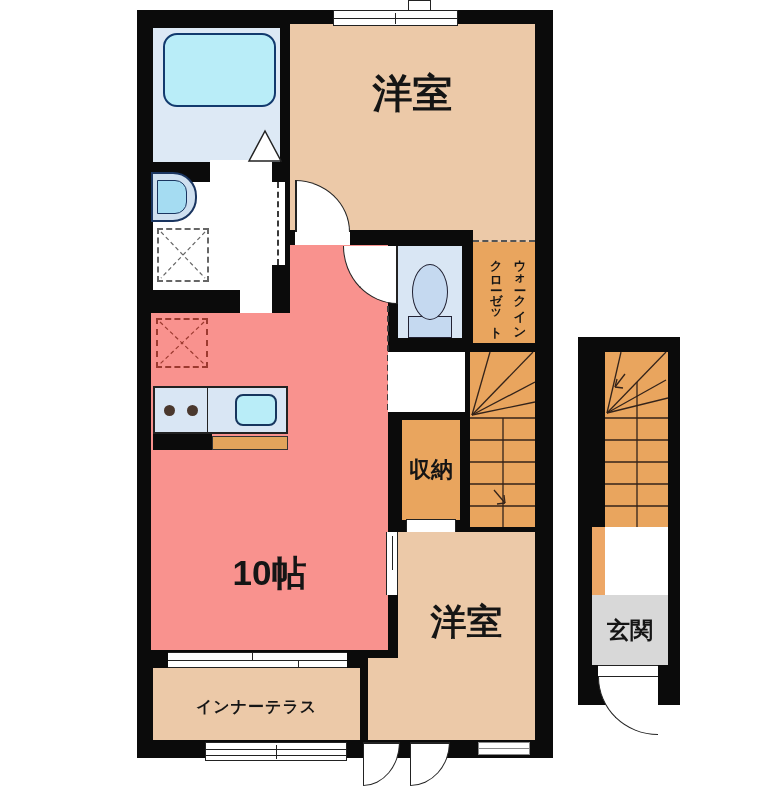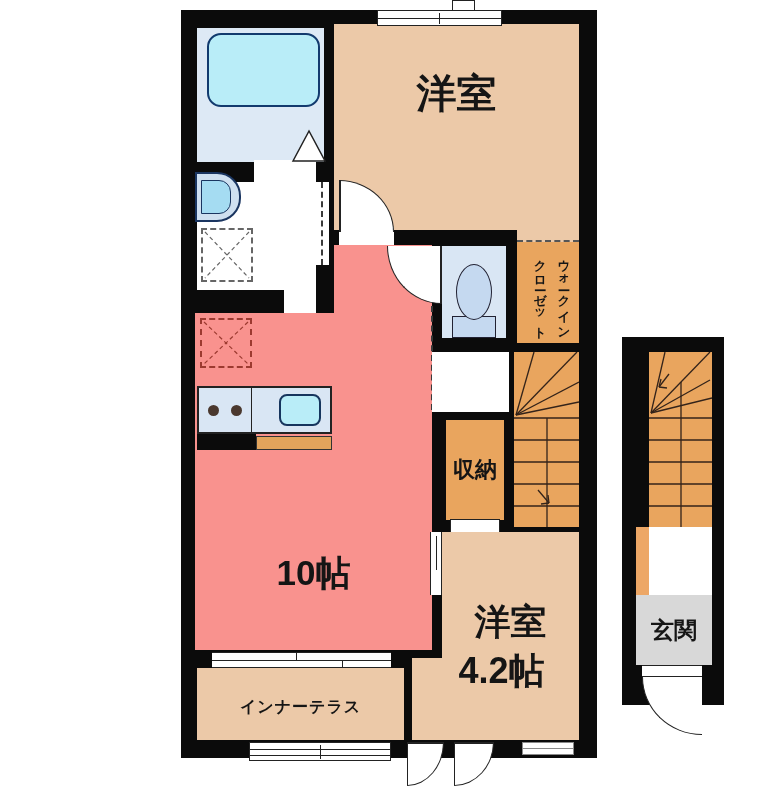--- a/index.html
+++ b/index.html
@@ -1,17 +1,17 @@
 <!DOCTYPE html>
 <html><head>
 <meta charset="utf-8">
 <style>
   html,body{margin:0;padding:0;background:#fff;}
   #canvas{position:relative;width:702px;height:800px;background:#fff;overflow:hidden;
-          font-family:"Liberation Sans","DejaVu Sans",sans-serif;color:#1b1b1b;margin-left:44px;}
+          font-family:"Liberation Sans","DejaVu Sans",sans-serif;color:#1b1b1b;}
   .abs{position:absolute;box-sizing:border-box;}
   .lbl{position:absolute;box-sizing:border-box;font-weight:bold;color:#151515;
        text-align:center;white-space:nowrap;line-height:1;}
   .win-line-h{position:absolute;left:0;right:0;height:0;border-top:1px solid #222;}
   .tick-v{position:absolute;width:0;border-left:1px solid #222;}
   .dash-v{position:absolute;top:0;bottom:0;width:0;border-left:2px dashed #3a3a3a;}
   svg{display:block;}
 </style>
 </head>
 <body>
@@ -106,21 +106,20 @@
   <svg class="abs" style="left:406px;top:531px;" width="40" height="26" viewBox="0 0 40 26">
     <polygon points="4,2 28,2 16,22" fill="#fff" stroke="#222" stroke-width="1.5"></polygon>
   </svg>
 
   <div class="abs" style="left:398px;top:532px;width:137px;height:126px;background:#ecc9a8;"></div>
   <div class="abs" style="left:368px;top:658px;width:167px;height:82px;background:#ecc9a8;"></div>
   <div class="abs" style="left:386px;top:532px;width:12px;height:63px;background:#fff;border-left:1px solid #222;border-right:1px solid #222;">
     <div class="abs" style="left:5px;top:4px;height:34px;width:0;border-left:1px solid #222;"></div>
   </div>
   <div class="lbl" style="left:398px;top:604px;width:137px;font-size:36px;">洋室</div>
-  <div class="lbl" style="left:380px;top:653px;width:155px;font-size:36px;">4.2帖</div>
 
   <div class="abs" style="left:168px;top:652px;width:179px;height:16px;background:#fff;border-top:1px solid #222;border-bottom:1px solid #222;">
     <div class="win-line-h" style="top:7px;"></div>
     <div class="tick-v" style="left:84px;top:0;height:8px;"></div>
     <div class="tick-v" style="left:130px;top:7px;height:8px;"></div>
   </div>
   <div class="abs" style="left:153px;top:668px;width:207px;height:72px;background:#ecc9a8;"></div>
   <div class="lbl" style="left:153px;top:699px;width:207px;font-size:16px;letter-spacing:1px;">インナーテラス</div>
 
   <div class="abs" style="left:333px;top:10px;width:125px;height:16px;background:#fff;border:1px solid #222;">

